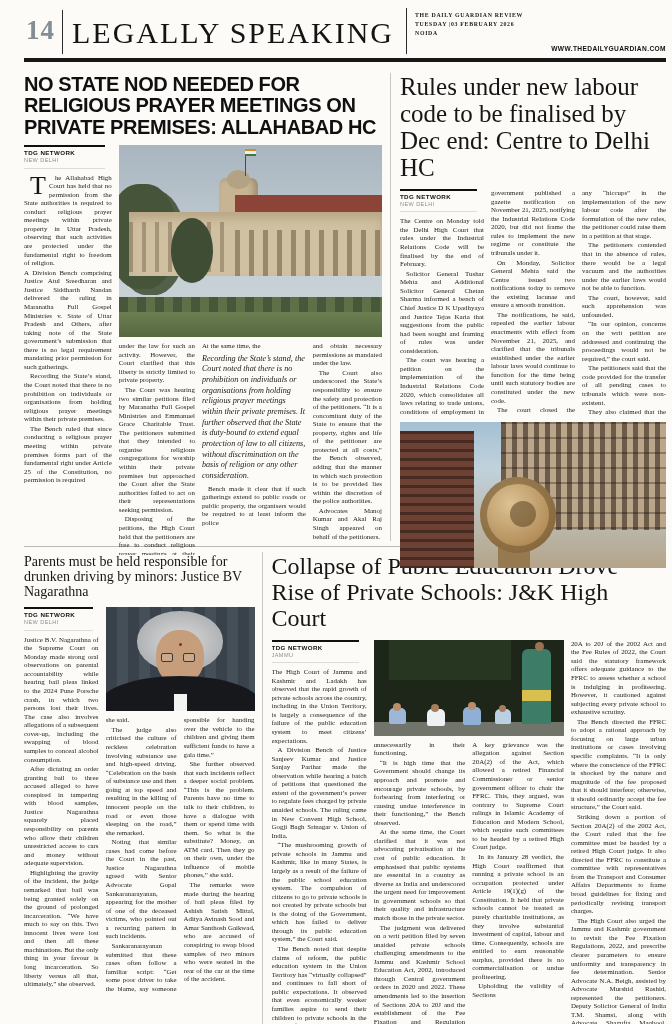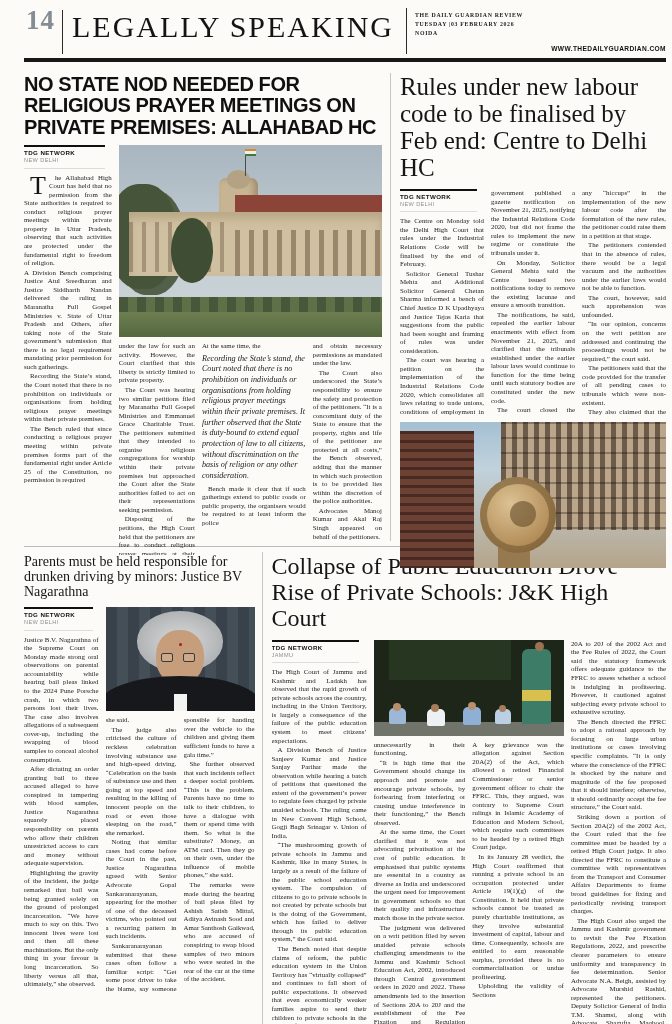--- a/index.html
+++ b/index.html
@@ -1,19 +1,19 @@
 <!DOCTYPE html>
 <html><head>
 <meta charset="utf-8">
 <style>
   html,body{margin:0;padding:0;background:#e8e6e1}
   body{width:672px;height:1024px;overflow:hidden;font-family:"Liberation Serif",serif;color:#1c1c1c}
   .page{width:672px;height:1024px;background:#fcfbf8;box-sizing:border-box;padding:8px 6px 0 24px}
   
-  header{display:flex;align-items:flex-start;height:46px}
+  header{display:flex;align-items:center;height:46px}
   .pageno{font:bold 27px/0.9 "Liberation Serif",serif;color:#848d93;letter-spacing:1px;padding:0 7px 1px 2px}
   .vr{width:1px;background:#2a2a2a;align-self:stretch;margin:2px 0 0}
   .masthead{font:400 30px/0.95 "Liberation Serif",serif;letter-spacing:2px;margin:5px 10px 0 9px;color:#141414;white-space:nowrap}
   .hright{flex:1;display:flex;align-self:stretch;flex-direction:column;justify-content:space-between;border-left:1px solid #2a2a2a;padding-left:8px;margin-left:2px}
   .pubinfo{font:bold 5.8px/1.55 "Liberation Serif",serif;letter-spacing:.7px;color:#222;padding-top:3px}
   .website{font:bold 6.6px/1 "Liberation Sans",sans-serif;letter-spacing:.4px;text-align:right;color:#111;padding-bottom:1px}
   .headrule{height:4px;background:#171717;margin-top:4px}
   
   .top{display:flex;height:468px;margin-top:11px}
   .a-left{width:57%;box-sizing:border-box;padding-right:8px}
@@ -158,21 +158,21 @@
                 <p class="para">and obtain necessary permissions as mandated under the law.</p>
                 <p class="para">The Court also underscored the State’s responsibility to ensure the safety and protection of the petitioners. “It is a concomitant duty of the State to ensure that the property, rights and life of the petitioner are protected at all costs,” the Bench observed, adding that the manner in which such protection is to be provided lies within the discretion of the police authorities.</p>
                 <p class="para">Advocates Manoj Kumar and Akal Raj Singh appeared on behalf of the petitioners.</p>
               </div>
           </div>
         </div>
       </div>
     </article>
 
     <article class="a-right">
-      <h2 class="hl-serif">Rules under new labour code to be finalised by Feb end: Centre to Delhi HC</h2>
+      <h2 class="hl-serif">Rules under new labour code to be finalised by Dec end: Centre to Delhi HC</h2>
       <div class="cols labour-cols">
         <div class="col">
           <div class="byline">
             <div class="net">TDG NETWORK</div>
             <div class="loc">NEW DELHI</div>
           </div>
           <div>
               <p class="para">The Centre on Monday told the Delhi High Court that rules under the Industrial Relations Code will be finalised by the end of February.</p>
               <p class="para">Solicitor General Tushar Mehta and Additional Solicitor General Chetan Sharma informed a bench of Chief Justice D K Upadhyaya and Justice Tejas Karia that suggestions from the public had been sought and framing of rules was under consideration.</p>
               <p class="para">The court was hearing a petition on the implementation of the Industrial Relations Code 2020, which consolidates all laws relating to trade unions, conditions of employment in an industrial establishment and settlement of industrial disputes.</p>

